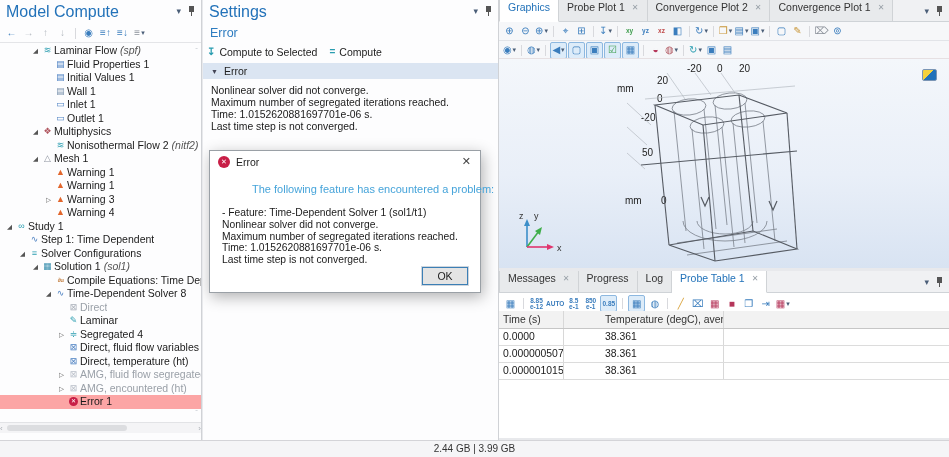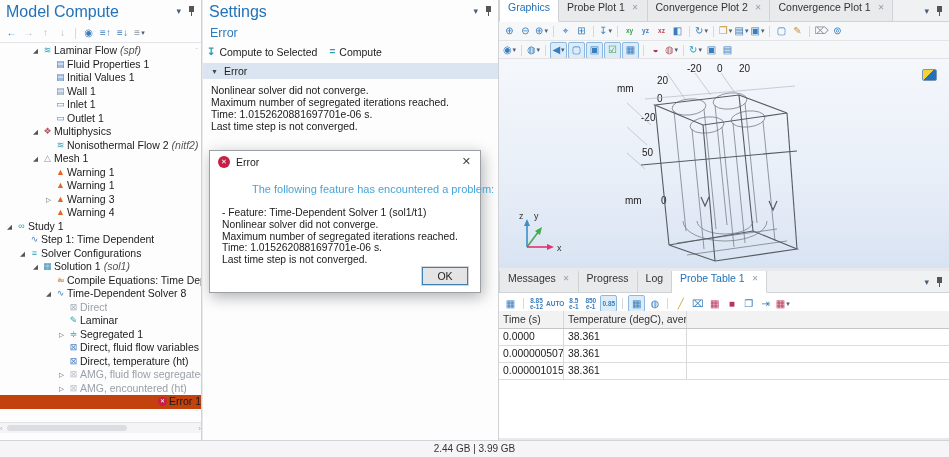--- a/index.html
+++ b/index.html
@@ -16,21 +16,21 @@
   .pin::after{content:"";position:absolute;left:3px;top:6px;width:1px;height:4px;background:#555;}
   .mini-toolbar{display:flex;align-items:center;gap:2px;padding:0 4px;height:18px;border-bottom:1px solid #e4e5e8;}
   .tbtn{display:inline-flex;align-items:center;justify-content:center;min-width:15px;height:15px;border-radius:2px;color:#3a7dbd;}
   .tbtn .glyph{font-size:10px;line-height:10px;}
   .tbtn .glyph.fmt{font-size:6.5px;line-height:6px;white-space:pre;text-align:center;font-weight:bold;}
   .tbtn.boxed{border:1px solid #8db8e0;background:#ddecf9;}
   .tbtn .dd{font-size:7px;color:#4a5e78;margin-left:1px;}
   .tsep{width:1px;height:11px;background:#d8d9dd;margin:0 3px;}
   #mb-tree{position:absolute;left:0;top:44px;right:0;height:378px;overflow:hidden;}
   .trow{height:13.5px;line-height:13.5px;white-space:nowrap;font-size:10.5px;color:#1a1a1a;display:flex;align-items:center;}
-  .trow.sel{background:#c2410c;justify-content:flex-end;}
+  .trow.sel{background:#fca5a5;}
   .texp{width:11px;display:inline-block;text-align:center;font-size:6.5px;color:#555;flex:0 0 11px;}
   .ticon{width:13px;display:inline-block;text-align:center;flex:0 0 13px;font-size:9px;}
   .ticon.texticon{font-size:6px;font-weight:bold;letter-spacing:-0.5px;}
   .tbadge{width:9px;height:9px;border-radius:50%;background:#c81e46;color:#fff;font-size:6px;line-height:9px;text-align:center;display:inline-block;margin:0 2px;flex:0 0 9px;}
   .tlabel{overflow:hidden;}
   .tsuffix{font-style:italic;color:#555;margin-left:3px;}
   .trow.muted .tlabel{color:#9aa0a8;text-align:center;}
   .vscroll-hint{position:absolute;right:3px;color:#c4c9cf;font-size:8px;}
   .hscroll{position:absolute;left:0;right:0;bottom:7px;height:10px;background:#f4f4f6;border-top:1px solid #e2e3e6;display:flex;align-items:center;font-size:8px;color:#a9adb4;}
   .hscroll .track{flex:1;height:6px;margin:0 2px;background:#f4f4f6;position:relative;}
@@ -63,21 +63,21 @@
   .tabbar .head-icons{top:6px;}
   .gfx-toolbar{display:flex;align-items:center;gap:1px;padding:0 3px;height:18px;background:#f6f7f9;border-bottom:1px solid #e2e4e8;}
   #gfx-canvas{position:absolute;left:0;top:58px;width:450px;height:210px;background:linear-gradient(#f4f7fb 0%,#e9eff8 55%,#d8e3f2 100%);border-top:1px solid #e6e0e2;}
   .axis-label{position:absolute;font-size:10px;color:#222;}
   #triad{position:absolute;left:10px;top:148px;}
   #corner-icon{position:absolute;right:12px;top:10px;width:13px;height:10px;border-radius:2px;background:linear-gradient(135deg,#f4d23c 0 45%,#2272b9 45% 100%);border:1px solid #7a95b5;}
   
   #bottom{left:499px;top:271px;width:450px;height:167px;background:#fff;}
   #bottom-toolbar{height:21px;}
   #probe-table{position:absolute;left:0;top:40px;right:0;bottom:0;font-size:10.4px;color:#1a1a1a;}
-  .tr{display:flex;border-bottom:1px solid #dcdcdc;height:16px;line-height:16px;}
+  .tr{display:flex;border-bottom:1px solid #dcdcdc;height:16px;line-height:16px;gap:37px;}
   .tr.head{background:#f2f2f2;border-bottom:1px solid #c6c6c6;height:17px;line-height:17px;color:#333;}
   .td{padding:0 4px;border-right:1px solid #d8d8d8;overflow:hidden;white-space:nowrap;}
   .c0{width:56px;flex:0 0 56px;}
   .c1{width:114px;flex:0 0 114px;}
   .c2{flex:1;border-right:none;}
   
   #statusbar{position:absolute;left:0;top:440px;width:949px;height:17px;background:#f5f5f7;border-top:1px solid #d4d4d8;text-align:center;font-size:10px;color:#333;line-height:16px;}
 </style>
 </head>
 <body>
@@ -225,21 +225,21 @@
           <span class="tlabel">Direct</span>
         </div>
         <div class="trow" style="padding-left: 56px;">
           <span class="texp"></span>
           <span class="ticon" style="color: rgb(42, 157, 176);">✎</span>
           <span class="tlabel">Laminar</span>
         </div>
         <div class="trow" style="padding-left: 56px;">
           <span class="texp">▷</span>
           <span class="ticon" style="color: rgb(42, 157, 176);">≑</span>
-          <span class="tlabel">Segregated 1</span>
+          <span class="tlabel">Segregated 4</span>
         </div>
         <div class="trow" style="padding-left: 56px;">
           <span class="texp"></span>
           <span class="ticon" style="color: rgb(74, 127, 193);">⊠</span>
           <span class="tlabel">Direct, fluid flow variables</span>
         </div>
         <div class="trow" style="padding-left: 56px;">
           <span class="texp"></span>
           <span class="ticon" style="color: rgb(74, 127, 193);">⊠</span>
           <span class="tlabel">Direct, temperature (ht)</span>

